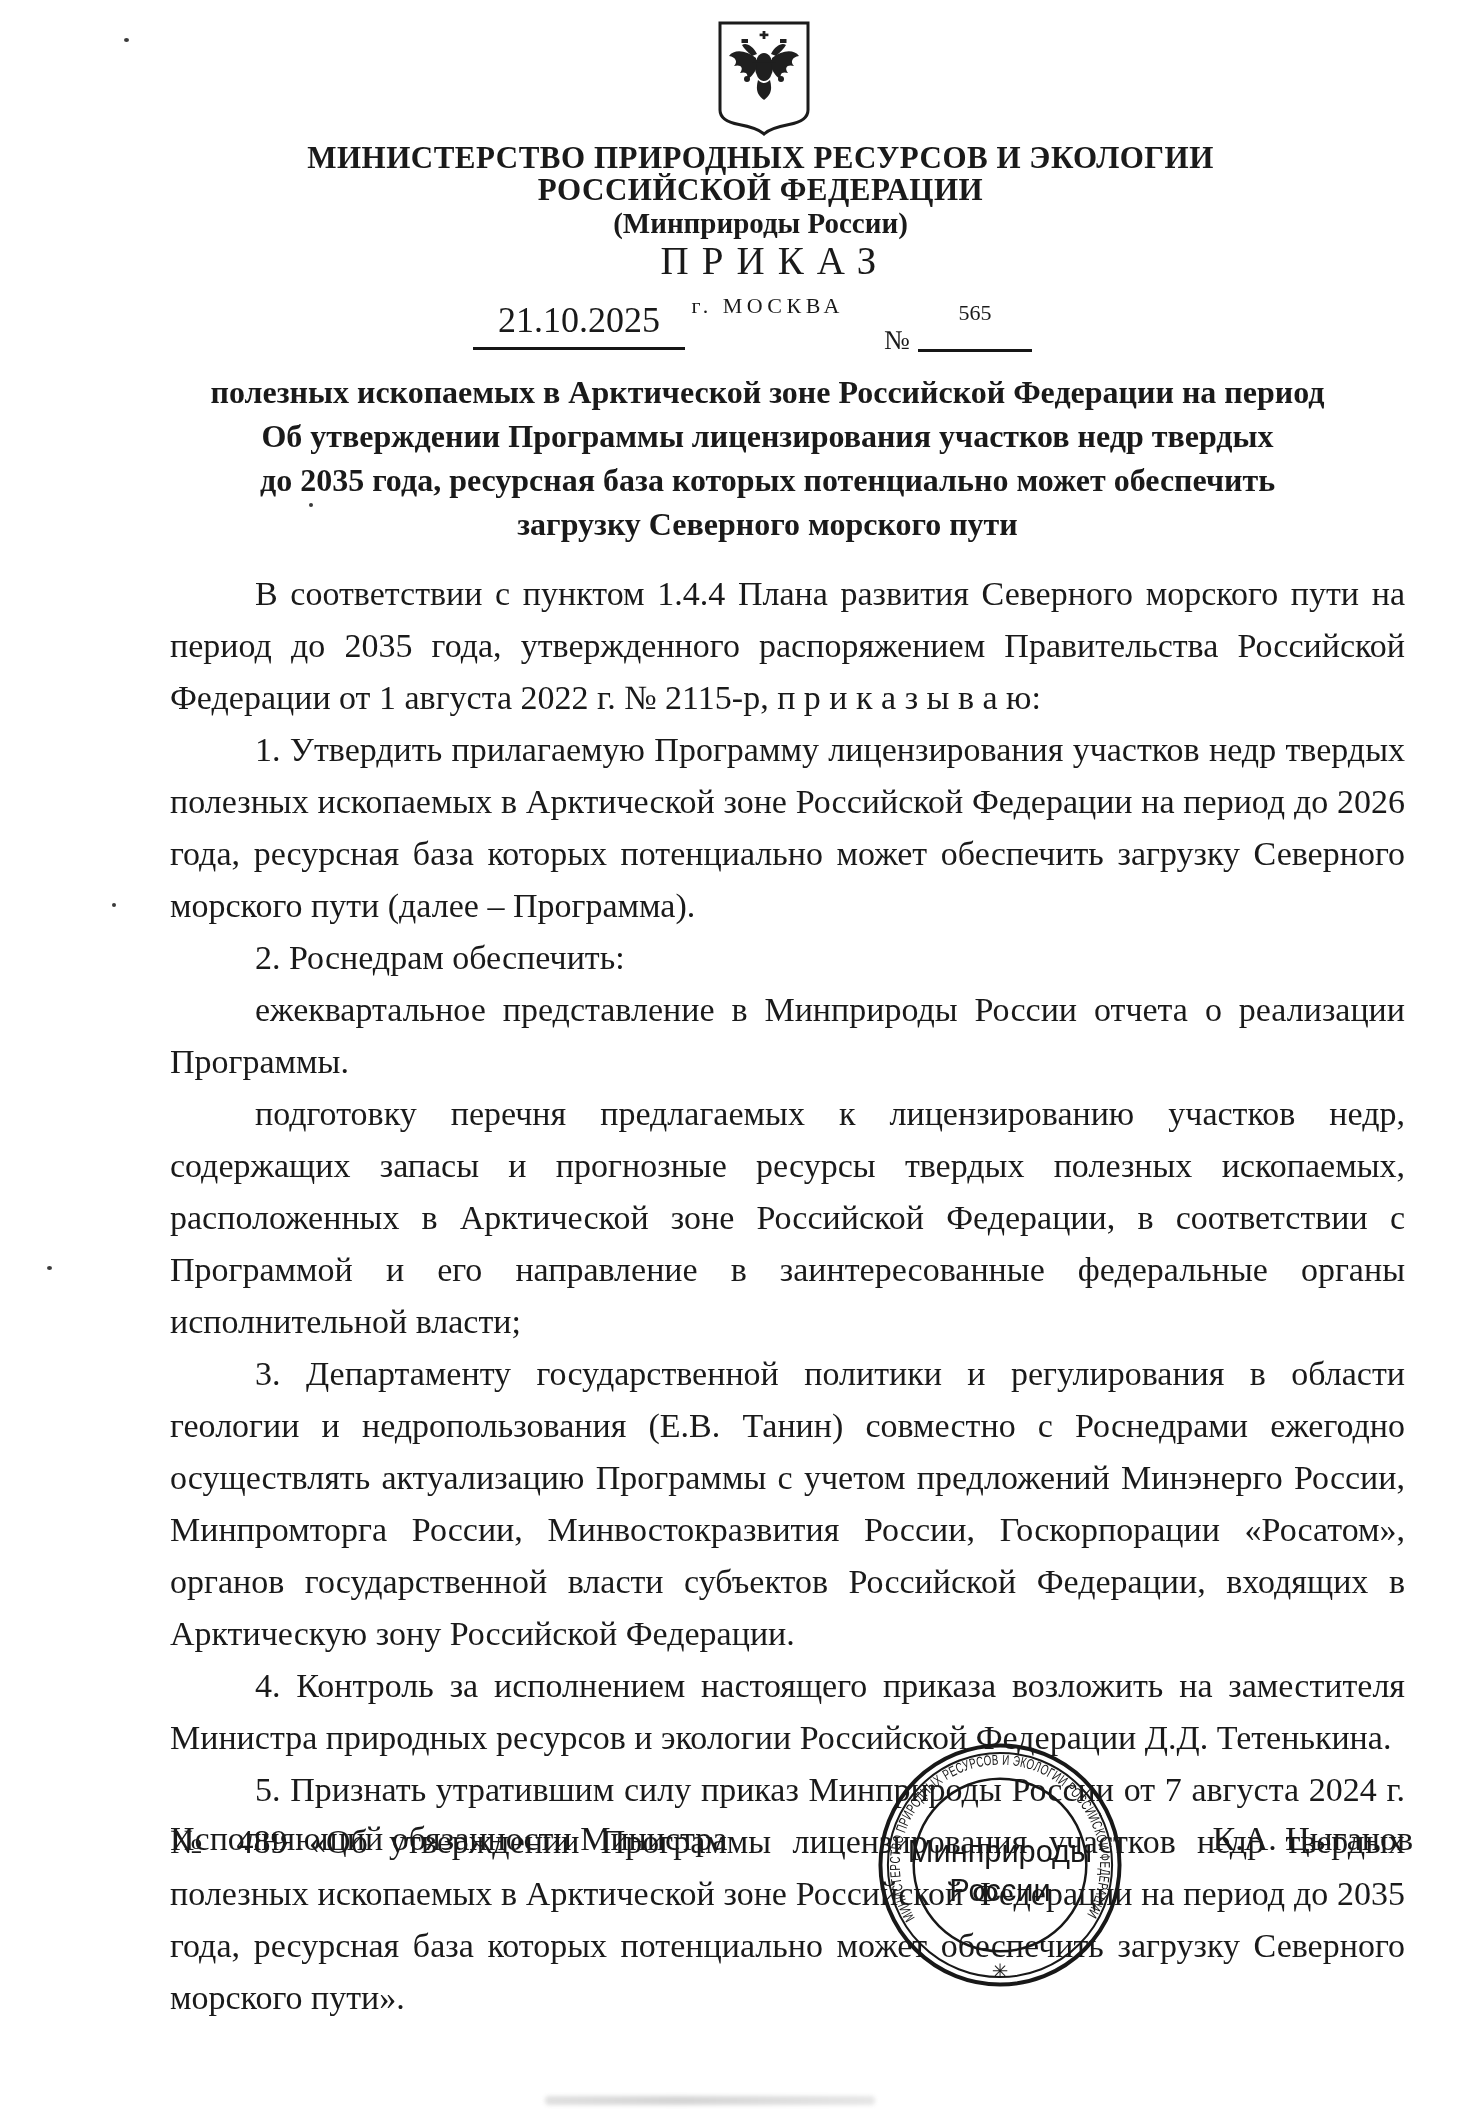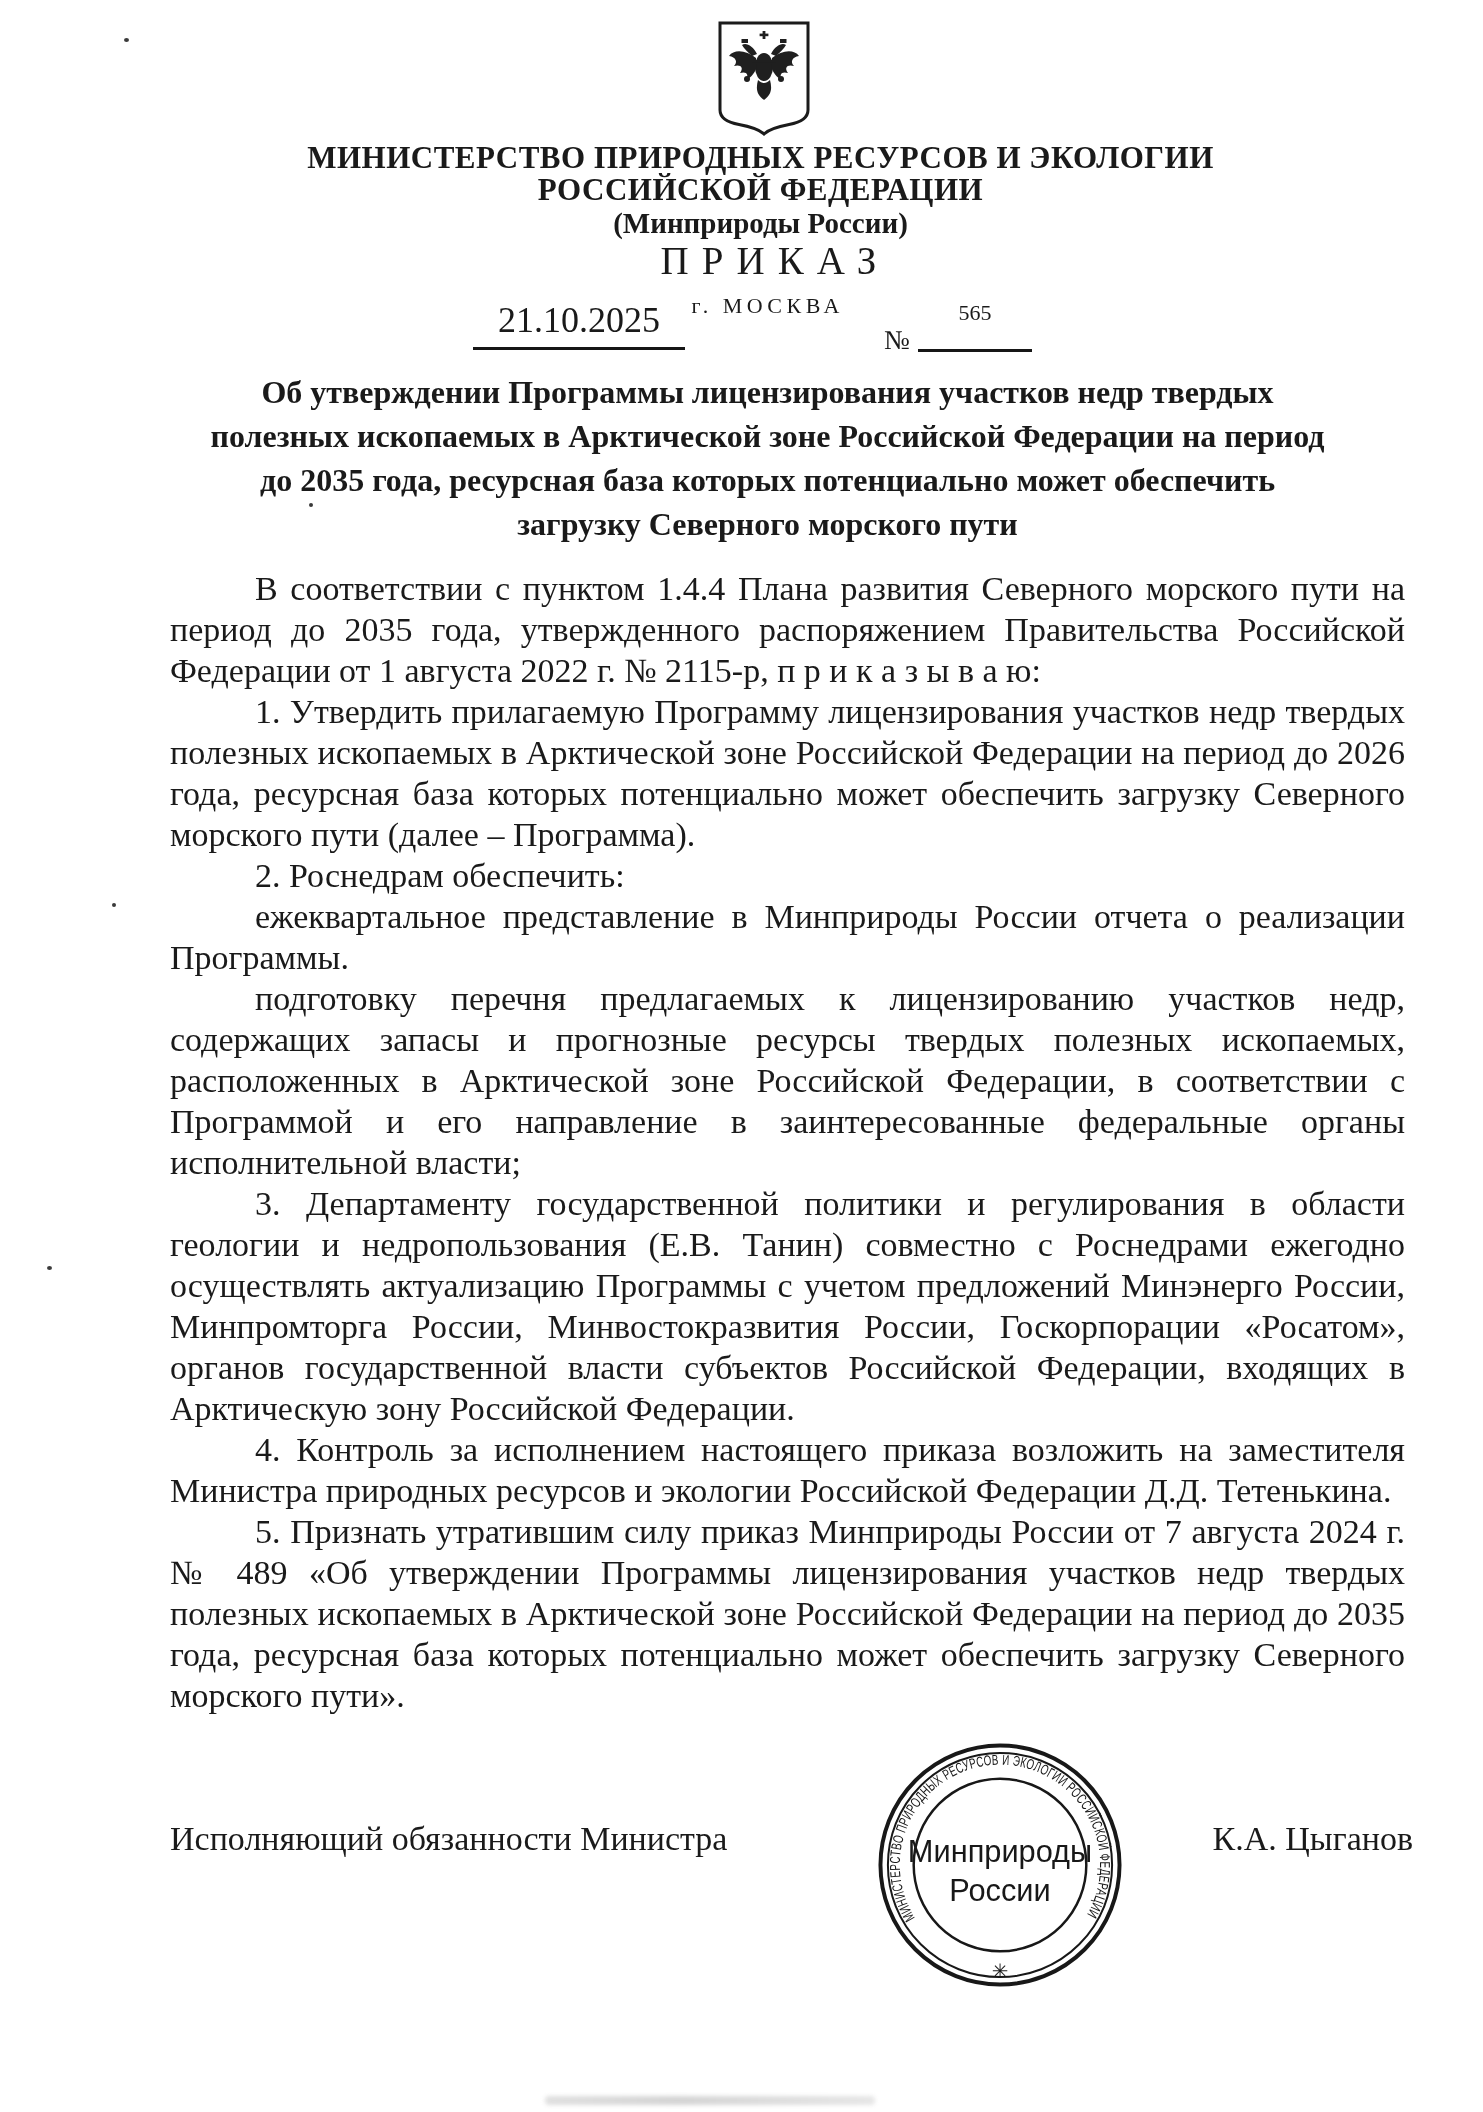--- a/index.html
+++ b/index.html
@@ -28,21 +28,21 @@
                     border-top:3px solid #161616; }
   .number-sign { position:absolute; left:884px; top:325px; font-size:27px; }
   .number-value { position:absolute; left:918px; top:300px; width:114px; text-align:center; font-size:22px; }
   .number-underline { position:absolute; left:918px; top:349px; width:114px; height:0;
                       border-top:3px solid #161616; }
   
   .order-title { position:absolute; left:150px; top:370px; width:1235px;
                  text-align:center; font-weight:bold; font-size:32px; line-height:44px; }
   
   .body-text { position:absolute; left:170px; top:568px; width:1235px;
-               font-size:34px; line-height:41px; text-align:justify; }
+               font-size:34px; line-height:52px; text-align:justify; }
   .body-text p { margin:0; text-indent:85px; }
   
   .signer-position { position:absolute; left:170px; top:1820px; font-size:34px; }
   .signer-name { position:absolute; right:78px; top:1820px; font-size:34px; }
   .stamp { position:absolute; left:876px; top:1741px; width:248px; height:248px; }
   
   .speck { position:absolute; background:#3a3a3a; border-radius:50%; }
   .sp1 { left:124px; top:38px;  width:5px; height:4px; }
   .sp2 { left:112px; top:903px; width:4px; height:4px; }
   .sp3 { left:47px;  top:1266px; width:5px; height:4px; }
@@ -85,22 +85,22 @@
 
   <div class="doc-type">ПРИКАЗ</div>
   <div class="city">г. МОСКВА</div>
   <div class="date-value">21.10.2025</div>
   <div class="date-underline"></div>
   <div class="number-sign">№</div>
   <div class="number-value">565</div>
   <div class="number-underline"></div>
 
   <div class="order-title">
+    <div>полезных ископаемых в Арктической зоне Российской Федерации на период</div>
     <div>Об утверждении Программы лицензирования участков недр твердых</div>
-    <div>полезных ископаемых в Арктической зоне Российской Федерации на период</div>
     <div>до 2035 года, ресурсная база которых потенциально может обеспечить</div>
     <div>загрузку Северного морского пути</div>
   </div>
 
   <div class="body-text">
     <p>В соответствии с пунктом 1.4.4 Плана развития Северного морского пути на период до 2035 года, утвержденного распоряжением Правительства Российской Федерации от 1 августа 2022 г. № 2115-р, п р и к а з ы в а ю:</p>
     <p>1. Утвердить прилагаемую Программу лицензирования участков недр твердых полезных ископаемых в Арктической зоне Российской Федерации на период до 2026 года, ресурсная база которых потенциально может обеспечить загрузку Северного морского пути (далее – Программа).</p>
     <p>2. Роснедрам обеспечить:</p>
     <p>ежеквартальное представление в Минприроды России отчета о реализации Программы.</p>
     <p>подготовку перечня предлагаемых к лицензированию участков недр, содержащих запасы и прогнозные ресурсы твердых полезных ископаемых, расположенных в Арктической зоне Российской Федерации, в соответствии с Программой и его направление в заинтересованные федеральные органы исполнительной власти;</p>

